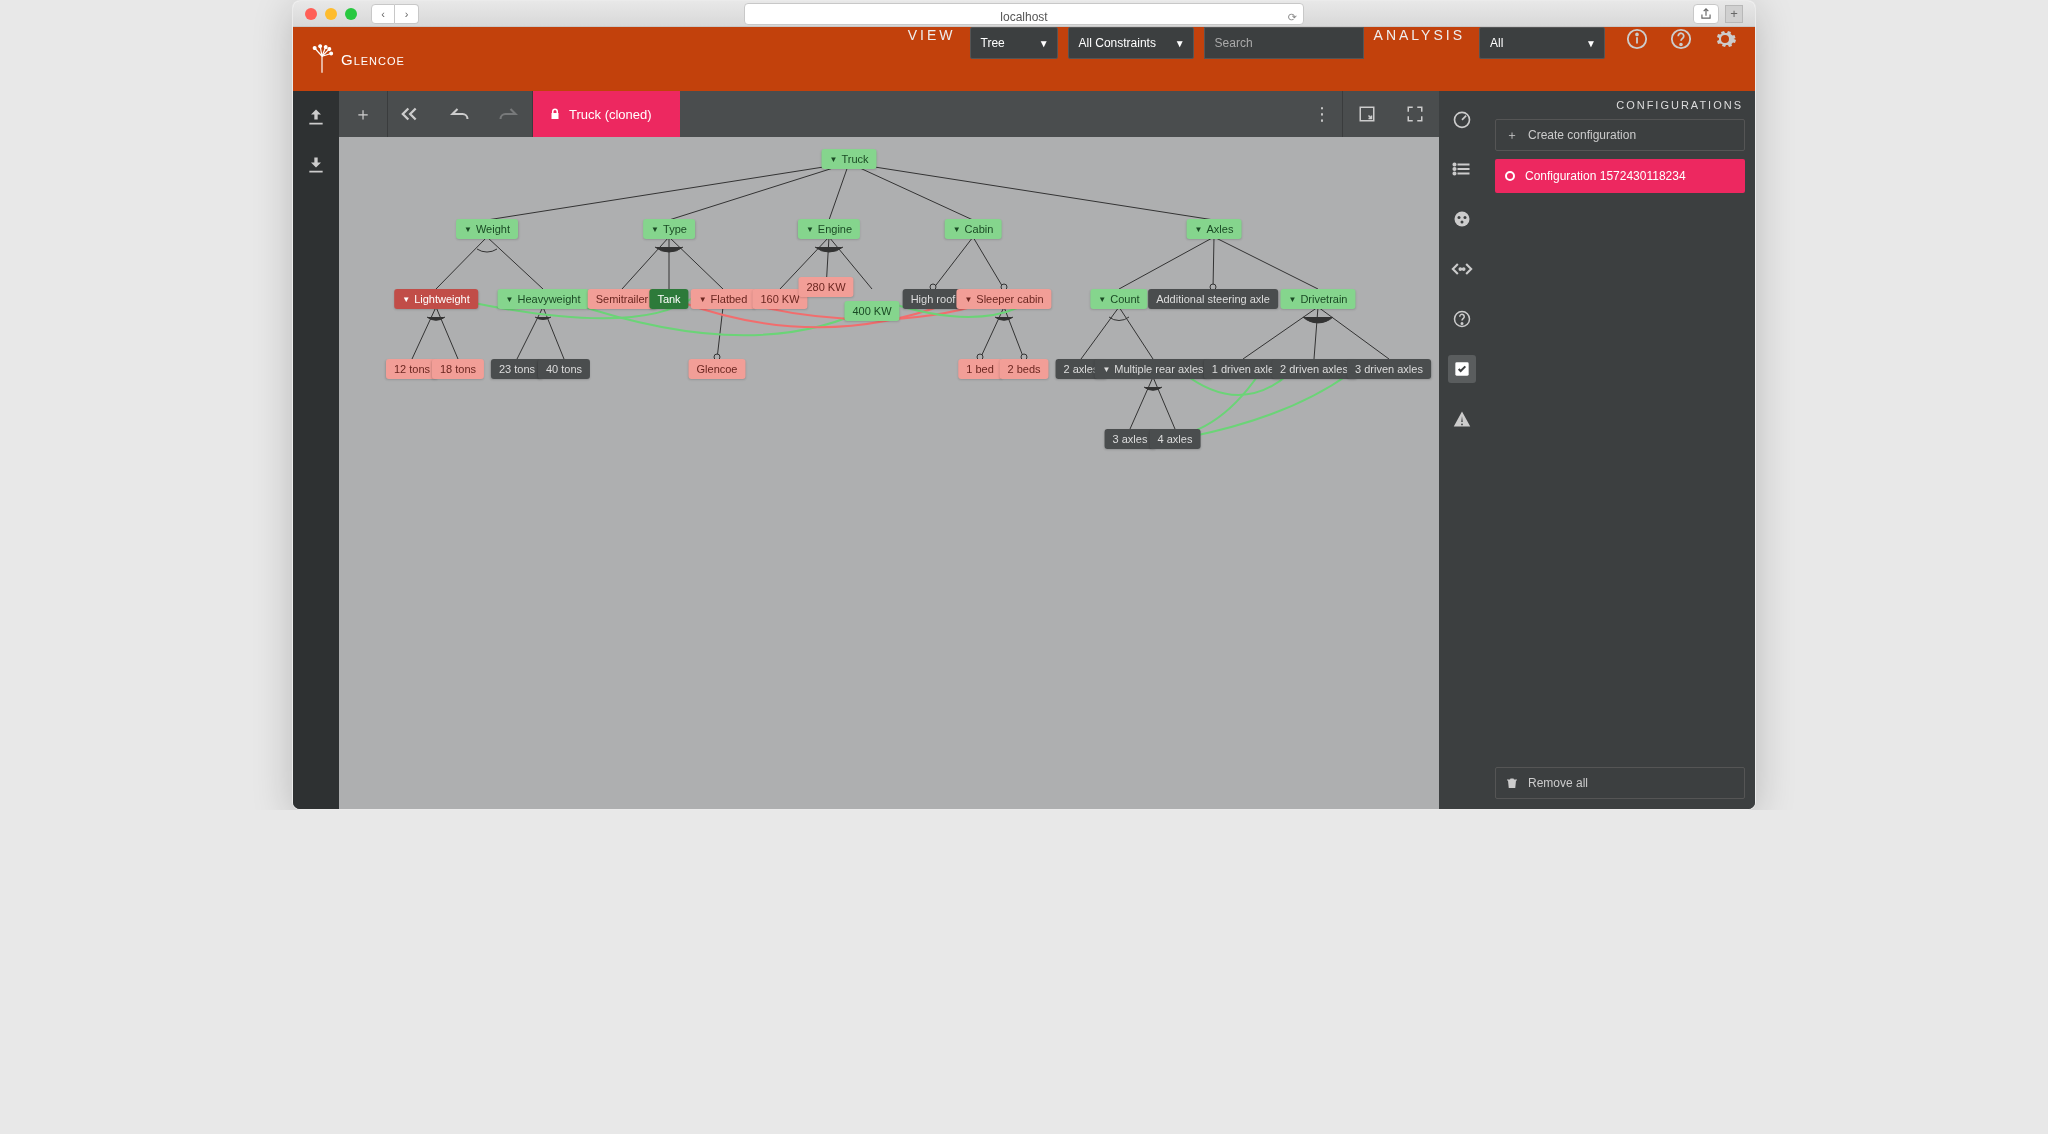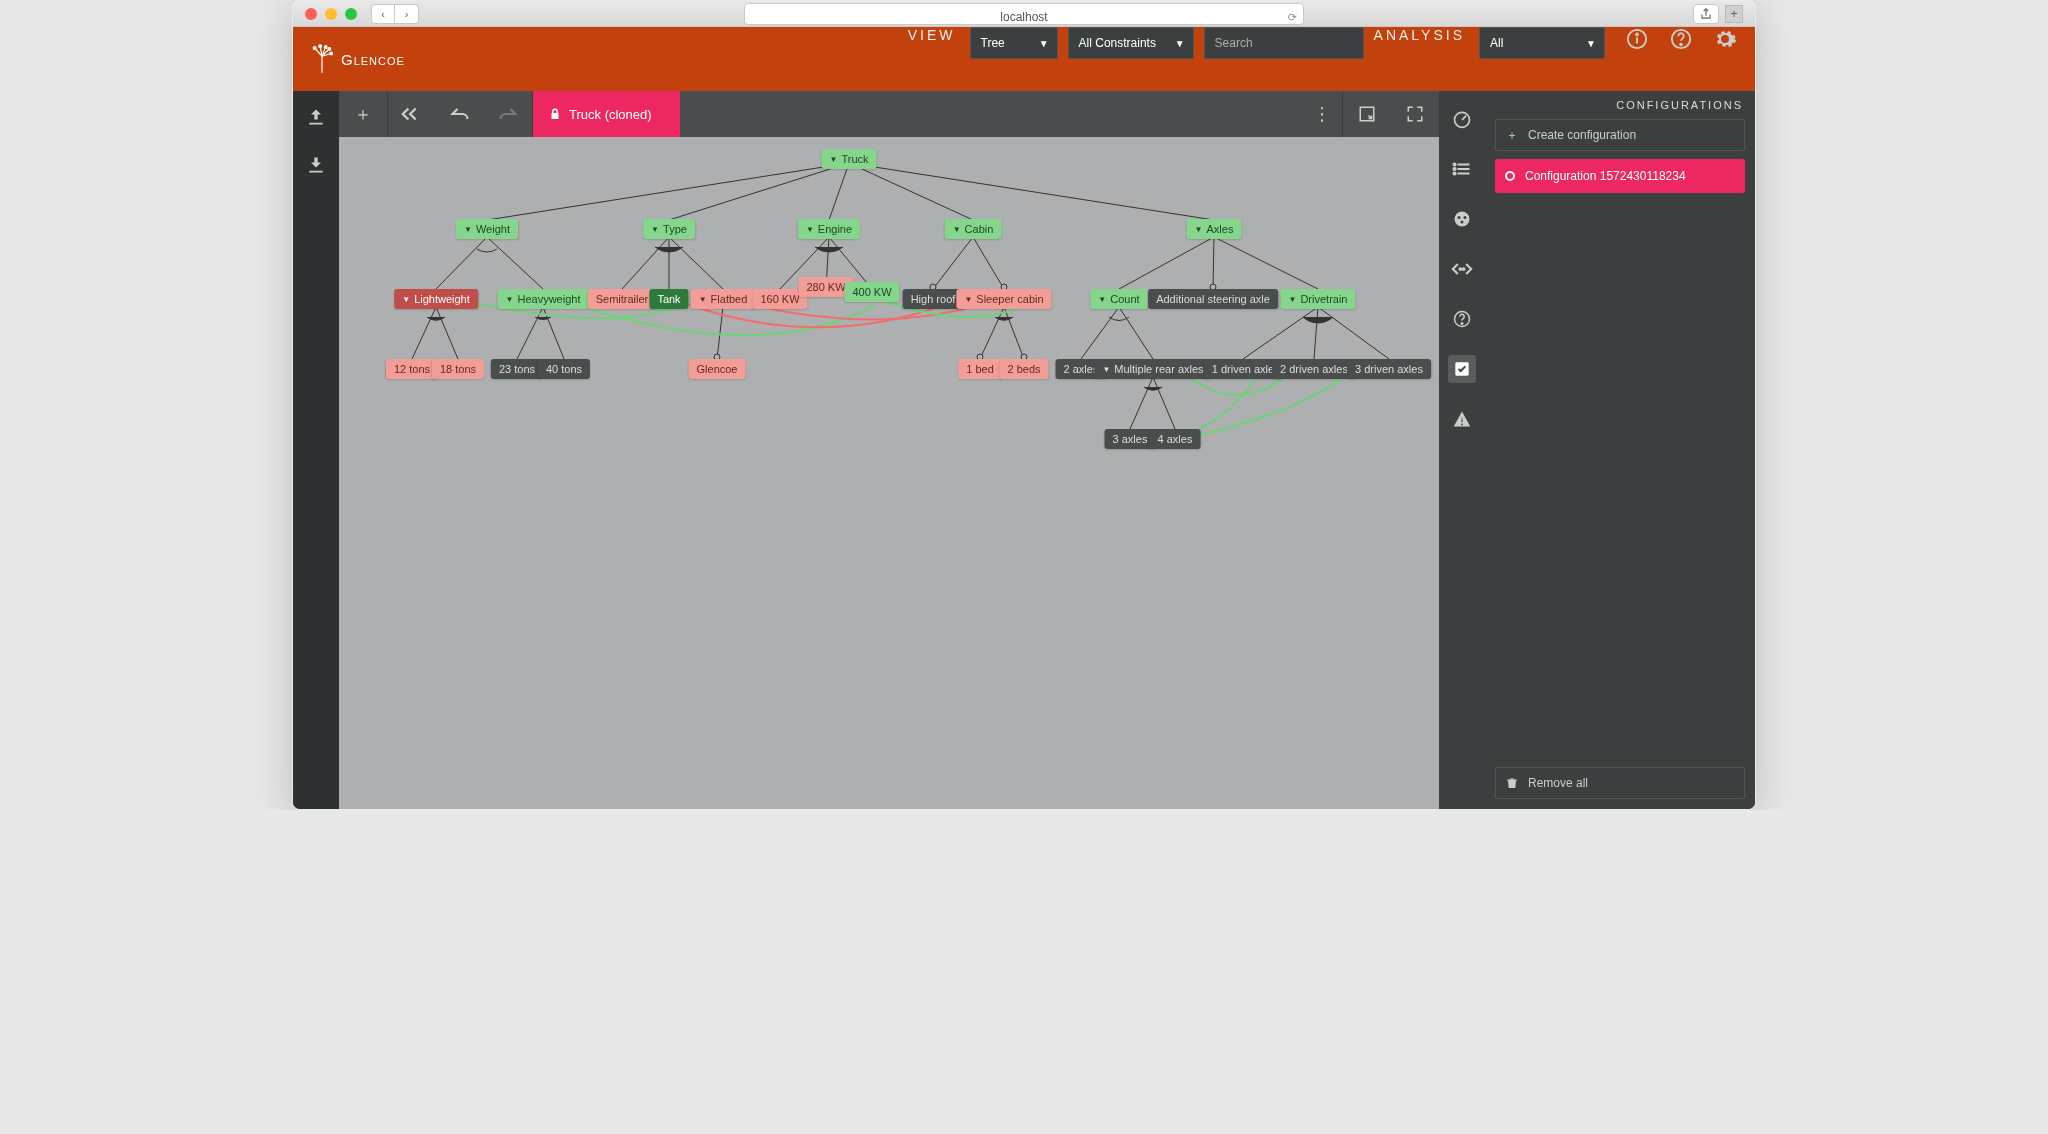--- a/index.html
+++ b/index.html
@@ -345,21 +345,21 @@
           <div class="node salmon" style="left:384px;top:152px">
               <span class="tri">▼</span>
               <span>Flatbed</span>
             </div>
           <div class="node salmon" style="left:441px;top:152px">
               <span>160 KW</span>
             </div>
           <div class="node salmon" style="left:487px;top:140px">
               <span>280 KW</span>
             </div>
-          <div class="node green" style="left:533px;top:145px">
+          <div class="node green" style="left:533px;top:164px">
               <span>400 KW</span>
             </div>
           <div class="node dark" style="left:594px;top:152px">
               <span>High roof</span>
             </div>
           <div class="node salmon" style="left:665px;top:152px">
               <span class="tri">▼</span>
               <span>Sleeper cabin</span>
             </div>
           <div class="node green" style="left:780px;top:152px">

